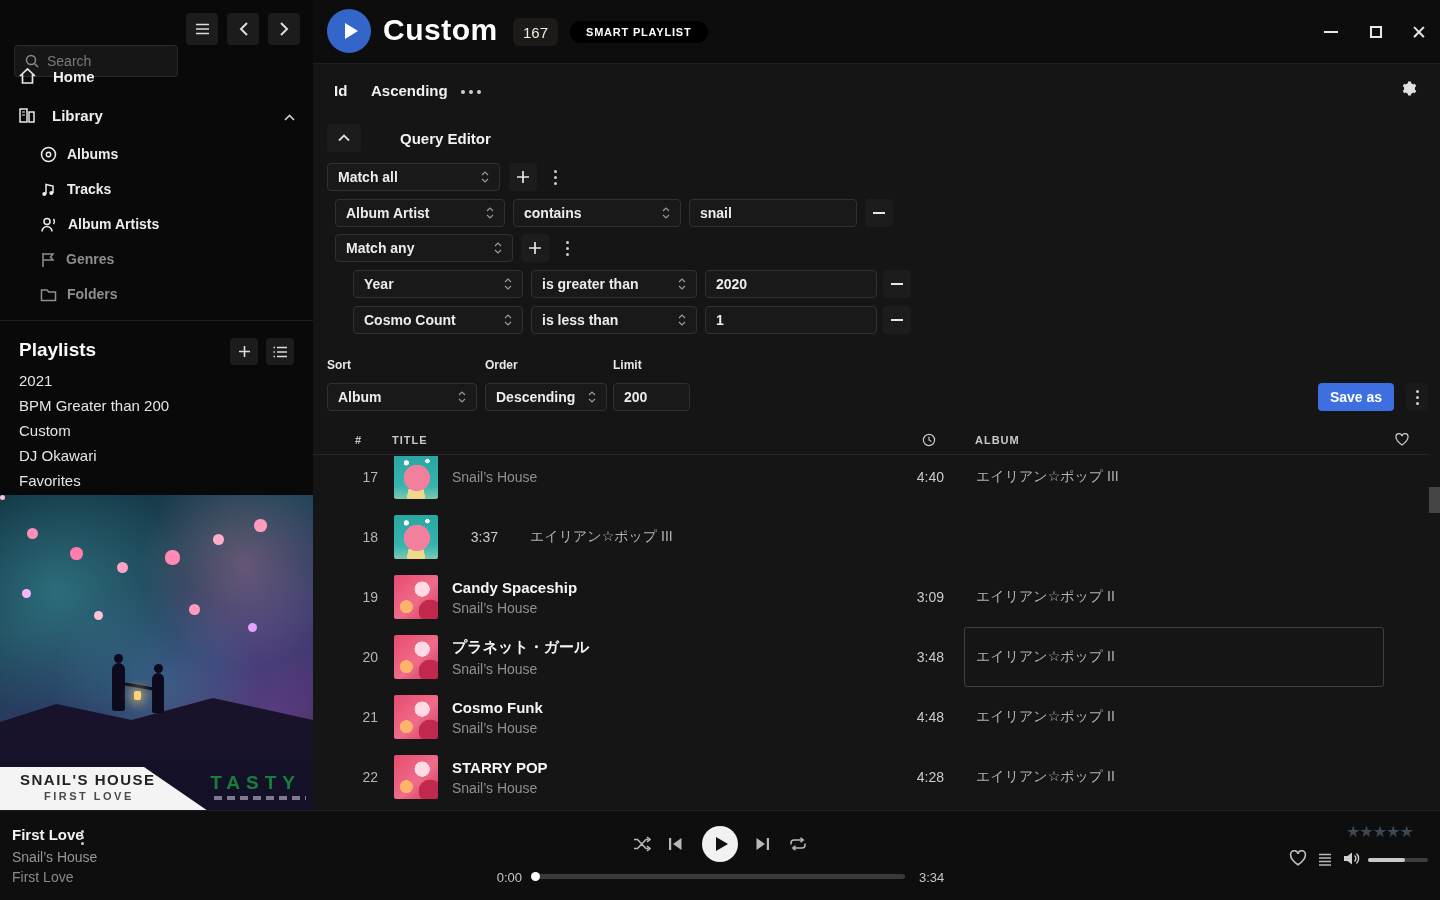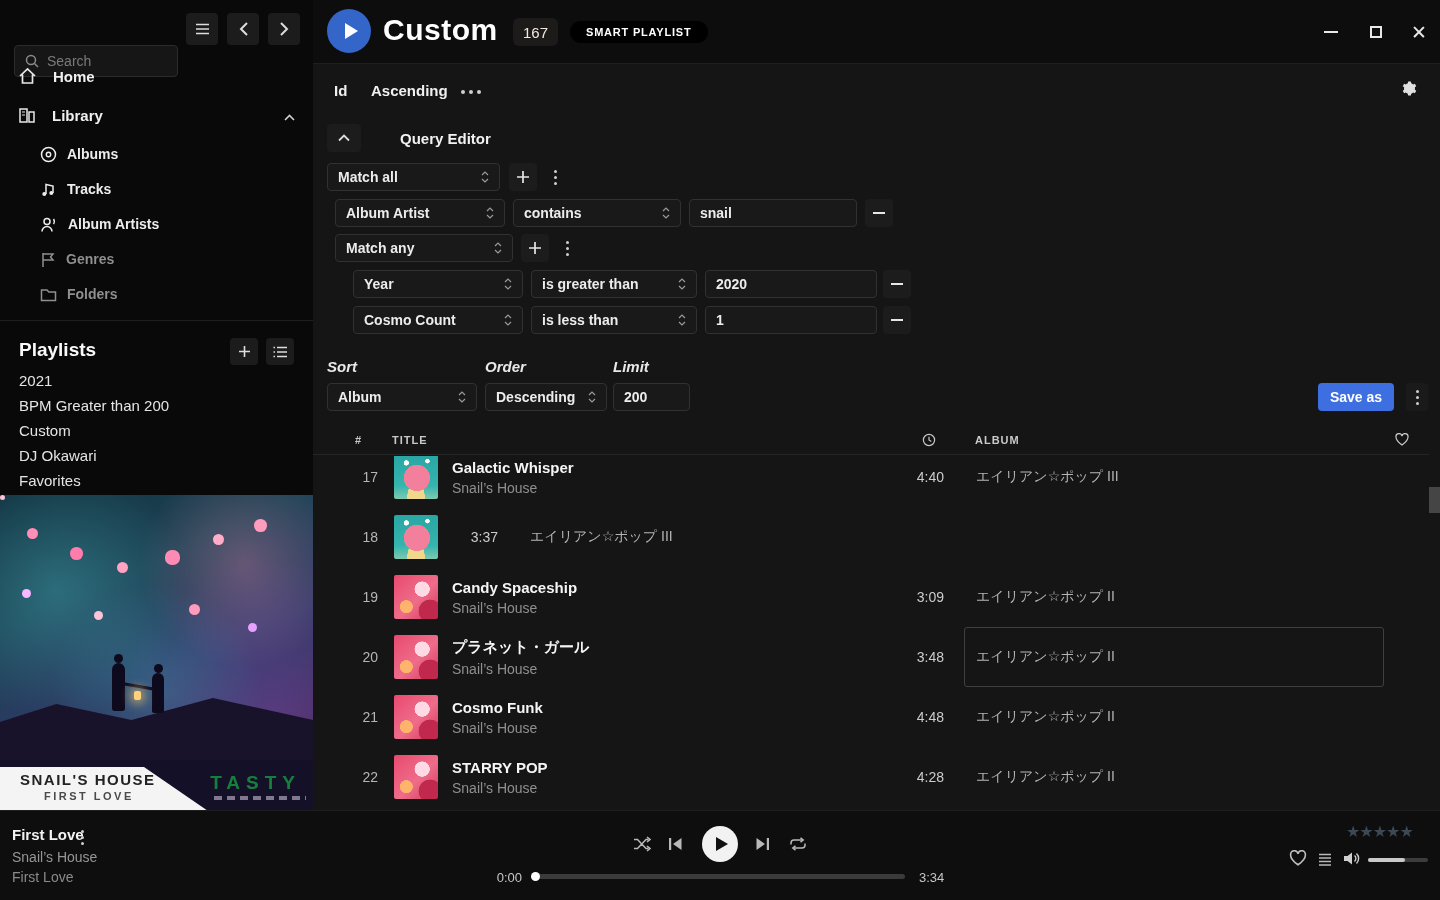--- a/index.html
+++ b/index.html
@@ -90,21 +90,21 @@
       display:flex; align-items:center; color:#ececec; font-size:14px; font-weight:600; padding:0 10px; cursor:pointer; }
   .select .sv { flex:1; }
   .select svg { color:#9a9a9a; }
   .q-input { cursor:text; font-weight:600; }
   .sq-ctl { position:absolute; width:28px; height:28px; background:#1c1c1c; border-radius:4px; display:flex;
       align-items:center; justify-content:center; color:#e6e6e6; cursor:pointer; }
   .dots-v { position:absolute; width:20px; height:28px; display:flex; flex-direction:column; gap:3px;
       align-items:center; justify-content:center; cursor:pointer; }
   .dots-v i { width:3px; height:3px; border-radius:50%; background:#cfcfcf; }
 
-  .qlabel { position:absolute; top:358px; font-size:15px; font-weight:700; color:#e8e8e8;font-style:italic; }
+  .qlabel { position:absolute; top:358px; font-size:12px; font-weight:700; color:#e8e8e8; }
   .save-btn { position:absolute; left:1005px; top:383px; width:76px; height:28px; background:#3d6fe0; border-radius:4px;
       color:#fff; font-size:14px; font-weight:700; display:flex; align-items:center; justify-content:center; cursor:pointer; }
   .save-dots { left:1093px; top:383px; background:#1a1a1a; border-radius:4px; width:22px; }
 
   
   .tbl-head { position:absolute; left:0; top:428px; width:1116px; height:27px; color:#c9c9c9; font-size:11px;
       font-weight:700; letter-spacing:1px; border-bottom:1px solid #262626; }
   .tbl-head span, .tbl-head .hicon { position:absolute; top:6px; cursor:pointer; }
   .rows-viewport { position:absolute; left:0; top:456px; width:1116px; height:354px; overflow:hidden; }
   .rows-inner { position:relative; margin-top:-9px; }
@@ -463,21 +463,20 @@
       </span>
     </div>
 
     <div class="rows-viewport">
       <div class="rows-inner">
 
           <div class="track-row">
             <span class="t-num">17</span>
             <span class="t-cover cover-a3"></span>
             <div class="t-text">
-              <div class="t-title">Galactic Whisper</div>
               <div class="t-artist">Snail’s House</div>
             </div>
             <span class="t-dur">4:40</span>
             <span class="t-album-cell">
               <span>エイリアン☆ポップ III</span>
             </span>
             <span class="t-tail"></span>
           </div>
 
           <div class="track-row">

